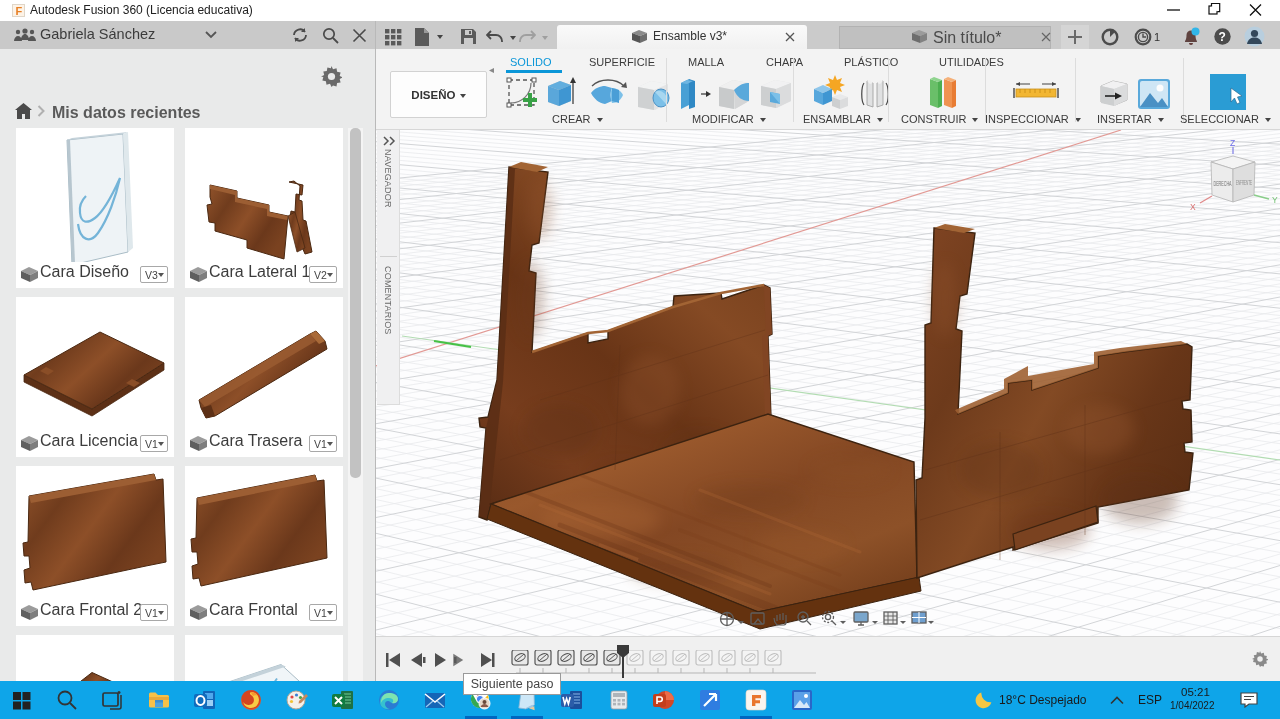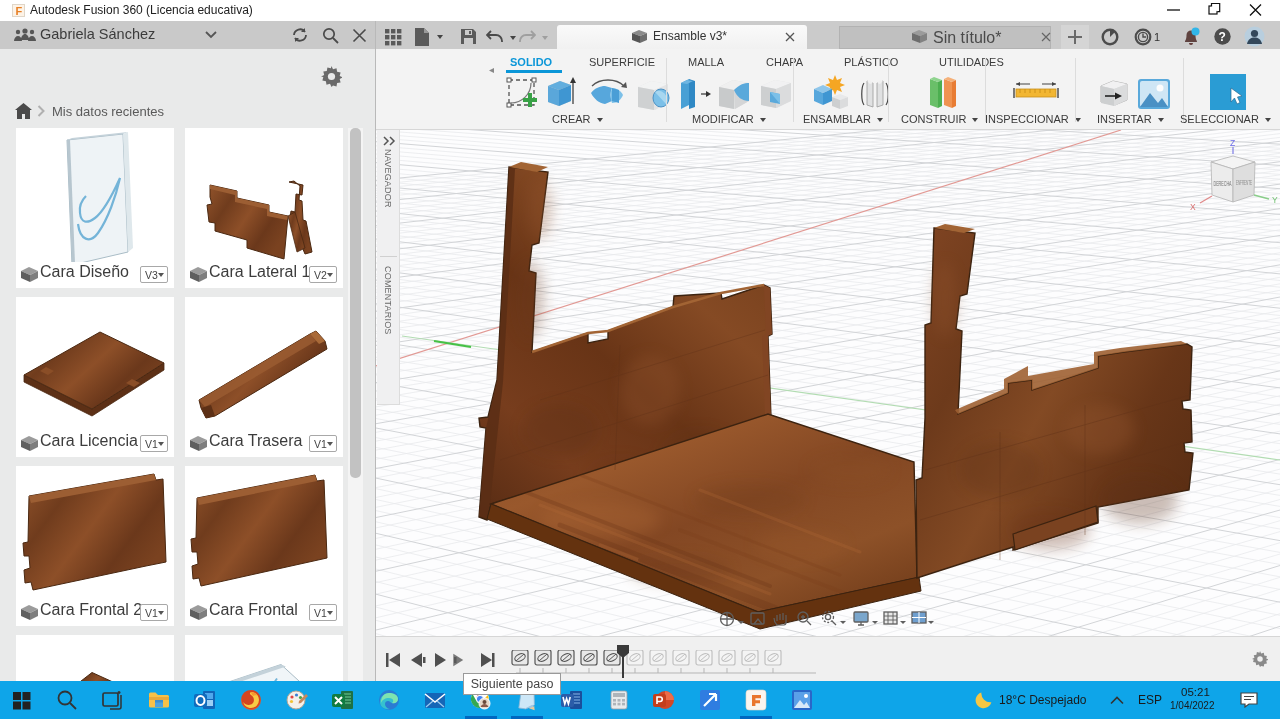--- a/index.html
+++ b/index.html
@@ -143,21 +143,22 @@
  </svg>
  <svg class="abs" style="left:322px;top:6px" width="17" height="17">
       <circle cx="7" cy="7" r="5.2" fill="none" stroke="#4a4a4a" stroke-width="1.7"></circle>
       <path d="M11 11l5 5" stroke="#4a4a4a" stroke-width="1.8"></path>
     </svg>
  <svg class="abs" style="left:352px;top:7px" width="15" height="15">
       <path d="M1.5 1.5l12 12M13.5 1.5l-12 12" stroke="#4a4a4a" stroke-width="1.6"></path>
     </svg>
 </div>
 <div id="ribbon">
- <div class="rtab" style="left:134px;color:#0a96d8;font-weight:bold">SOLIDO</div>
+ <div class="abs" style="left:14px;top:22px;width:97px;height:47px;background:#fdfdfd;border:1px solid #d2d2d2;border-radius:2px;text-align:center;line-height:46px;font-size:11.5px;font-weight:bold;color:#333">DISEÑO <span class="car" style="margin-left:1px"></span></div>
+ <div class="rtab" style="left:134px;color:#0a96d8;font-weight:normal">SOLIDO</div>
  <div class="abs" style="left:130px;top:21px;width:56px;height:3px;background:#0a96d8"></div>
  <div class="rtab" style="left:213px">SUPERFICIE</div>
  <div class="rtab" style="left:312px">MALLA</div>
  <div class="rtab" style="left:390px">CHAPA</div>
  <div class="rtab" style="left:468px">PLÁSTICO</div>
  <div class="rtab" style="left:563px">UTILIDADES</div>
  <div class="grp" style="left:113px;top:15px;font-size:10px;color:#888">◂</div>
 
  <svg class="abs" style="left:130px;top:27px" width="34" height="36" viewBox="0 0 34 36">
   <rect x="3" y="4" width="25" height="25" fill="none" stroke="#555" stroke-width="1.3" stroke-dasharray="4 3"></rect>
@@ -282,21 +283,21 @@
  <svg class="abs" style="left:321px;top:17px" width="21" height="21" viewBox="0 0 21 21">
   <path fill="#6a6a6a" d="M10.5 0l1.5 3.2 3.5-.9.6 3.5 3.5.6-.9 3.5 3.2 1.5-3.2 1.5.9 3.5-3.5.6-.6 3.5-3.5-.9L10.5 21 9 17.8l-3.5.9-.6-3.5-3.5-.6.9-3.5L0 10.5l3.2-1.5-.9-3.5 3.5-.6.6-3.5 3.5.9z"></path>
   <circle cx="10.5" cy="10.5" r="3.6" fill="#e9eaea"></circle>
  </svg>
  <svg class="abs" style="left:15px;top:54px" width="17" height="16" viewBox="0 0 17 16">
       <path d="M8.5 0L0 7h2v9h5v-5h3v5h5V7h2z" fill="#4a4a4a"></path>
     </svg>
  <svg class="abs" style="left:37px;top:56px" width="9" height="12">
       <path d="M1.5 1l5 5-5 5" fill="none" stroke="#b0b0b0" stroke-width="2"></path>
     </svg>
- <div class="abs" style="left:52px;top:55px;font-size:13px;font-weight:normal;color:#5a5a5a">Mis datos recientes</div>
+ <div class="abs" style="left:52px;top:55px;font-size:16px;font-weight:bold;color:#5a5a5a">Mis datos recientes</div>
  <div class="abs" style="left:348px;top:79px;width:15px;height:553px;background:#f4f4f4"></div>
  <div class="abs" style="left:350px;top:79px;width:11px;height:350px;background:#c2c2c2;border-radius:5px"></div>
 </div>
 <div class="card" style="left:16px;top:128px">
 <svg width="158" height="134" viewBox="0 0 158 134">
       <polygon points="51,12 107,6 112,124 56,137" fill="#eef3f6" stroke="#a9bcc6" stroke-width="1"></polygon>
 <polygon points="51,12 56,10 112,4 107,6" fill="#c4d2da"></polygon>
 <polygon points="51,12 54,12 59,135 56,137" fill="#b7c6cf"></polygon>
 <polygon points="107,6 112,4 117,120 112,124" fill="#dfe8ec"></polygon>
 <path d="M62,96 C64,112 74,116 82,105 C92,91 100,68 104,50 C95,70 87,84 79,90 C71,96 65,95 64,85 C63,78 66,72 70,68" fill="none" stroke="#74b4d8" stroke-width="2.2"></path>

